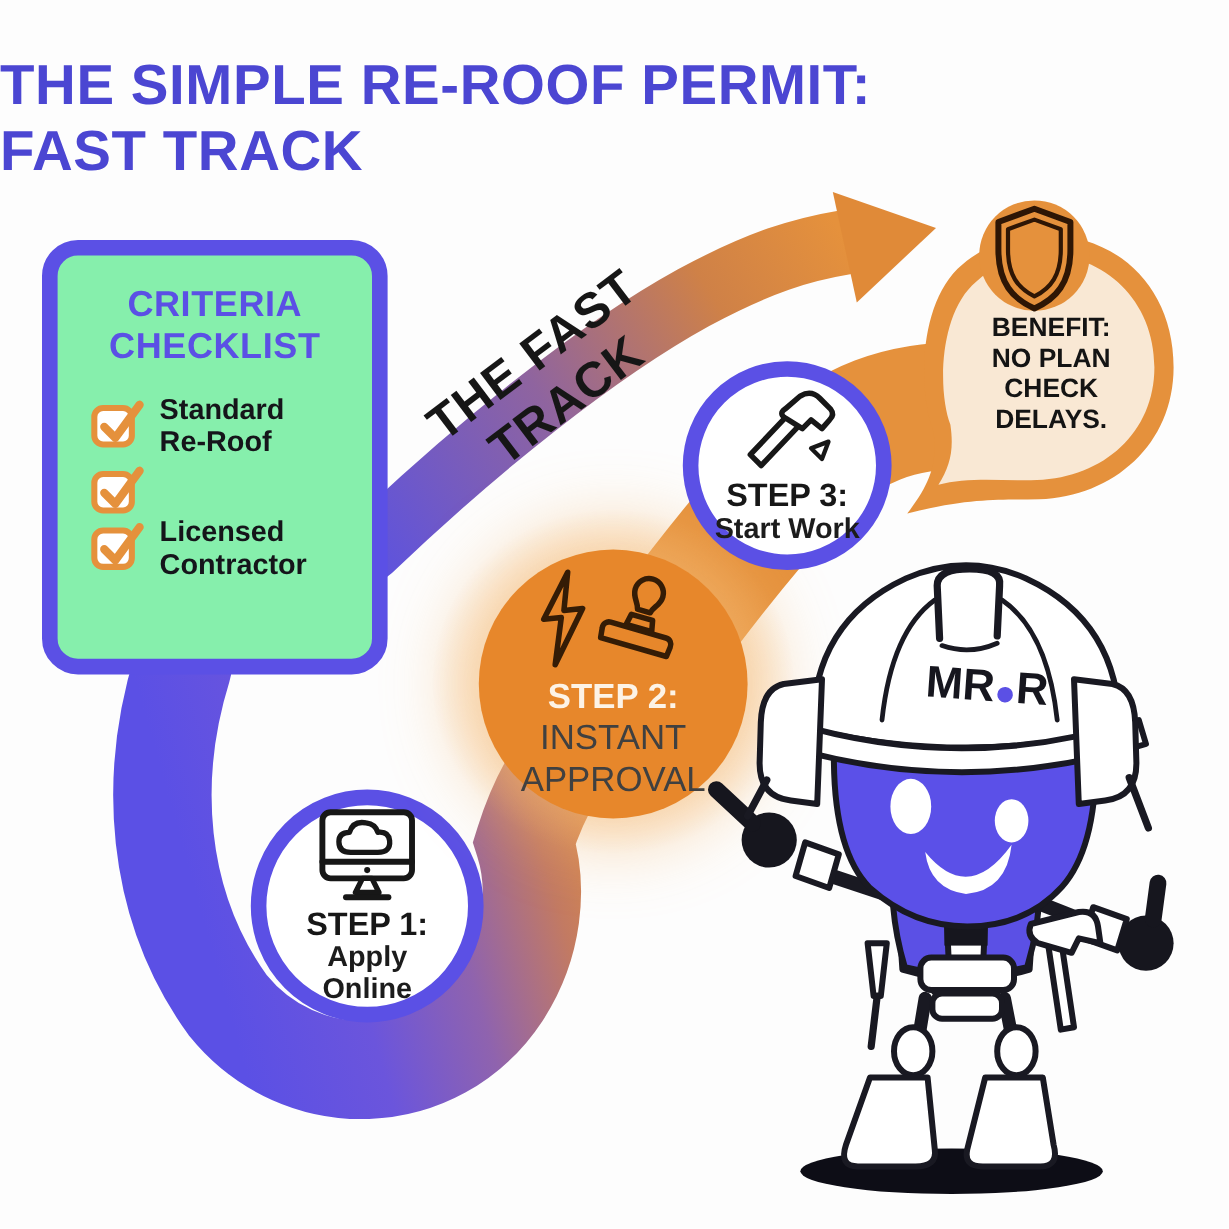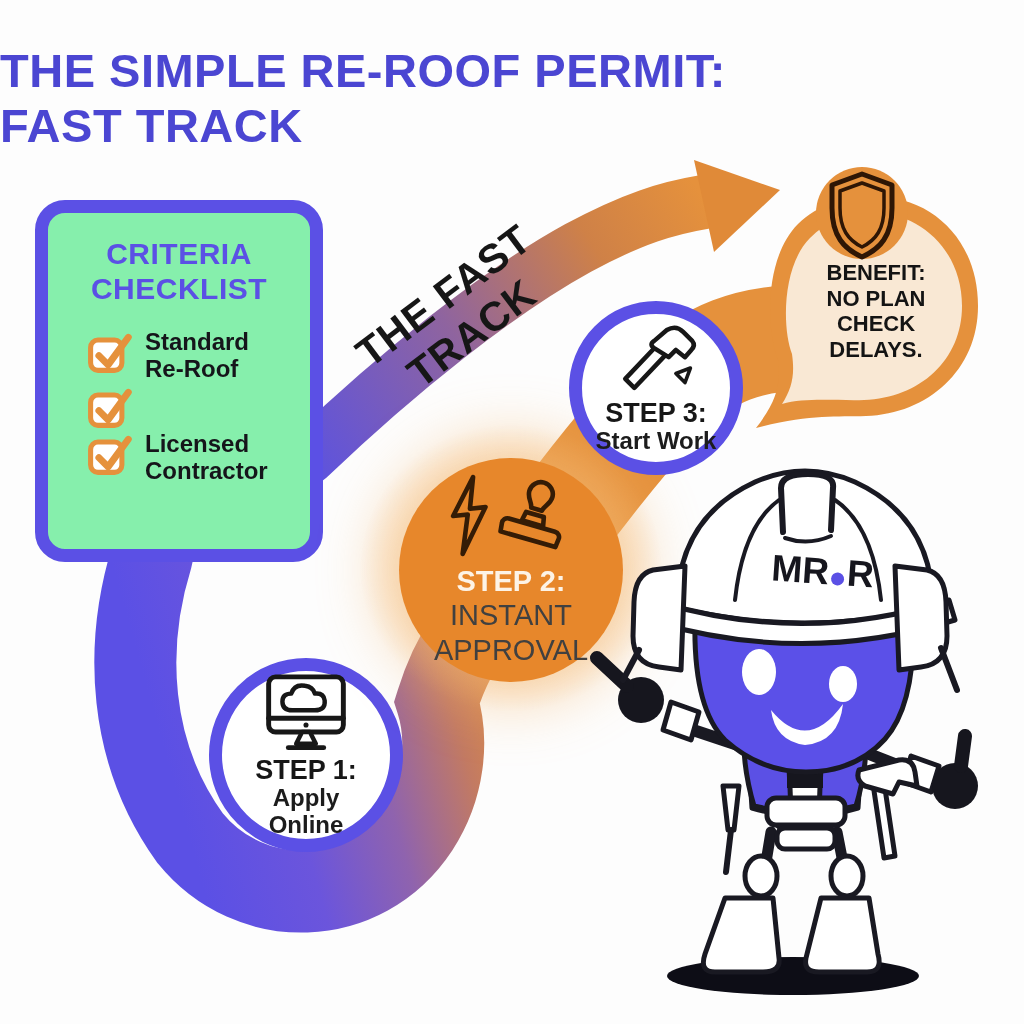--- a/index.html
+++ b/index.html
@@ -9,21 +9,21 @@
   
   .title{left:0;top:44px;width:1024px;text-align:left;font-weight:700;font-size:47px;line-height:1.16;
          letter-spacing:.5px;color:#4b46d2;}
   .title span{display:block;}
   
   .checklist{left:35px;top:200px;width:288px;height:362px;border:13px solid #5b50e5;border-radius:30px;
              background:#86efac;box-sizing:border-box;z-index:3;}
   .checklist-title{margin-top:24px;text-align:center;font-weight:800;font-size:30px;line-height:1.15;
                    color:#5b50e5;letter-spacing:.5px;}
   .checklist-title span{display:block;}
-  .checklist-items{margin-top:22px;display:flex;flex-direction:column;padding:0 18px 0 38px;}
+  .checklist-items{margin-top:22px;display:flex;flex-direction:column;padding:0 18px 0 26px;}
   .check-row{display:flex;align-items:flex-start;gap:13px;}
   .check-row svg{flex:0 0 auto;margin-top:1px;}
   .check-label{font-size:24px;line-height:1.14;font-weight:600;color:#15151a;}
   .check-label span{display:block;}
   
   .track-label{left:293px;top:268px;width:330px;text-align:center;transform:rotate(-37deg);
                font-weight:800;font-size:41px;letter-spacing:1px;color:#161616;z-index:4;}
   
   .glow{left:301px;top:368px;width:420px;height:400px;z-index:2;pointer-events:none;
         background:radial-gradient(ellipse closest-side,rgba(245,184,112,.62),rgba(245,184,112,.25) 55%,rgba(245,184,112,0) 72%);}

